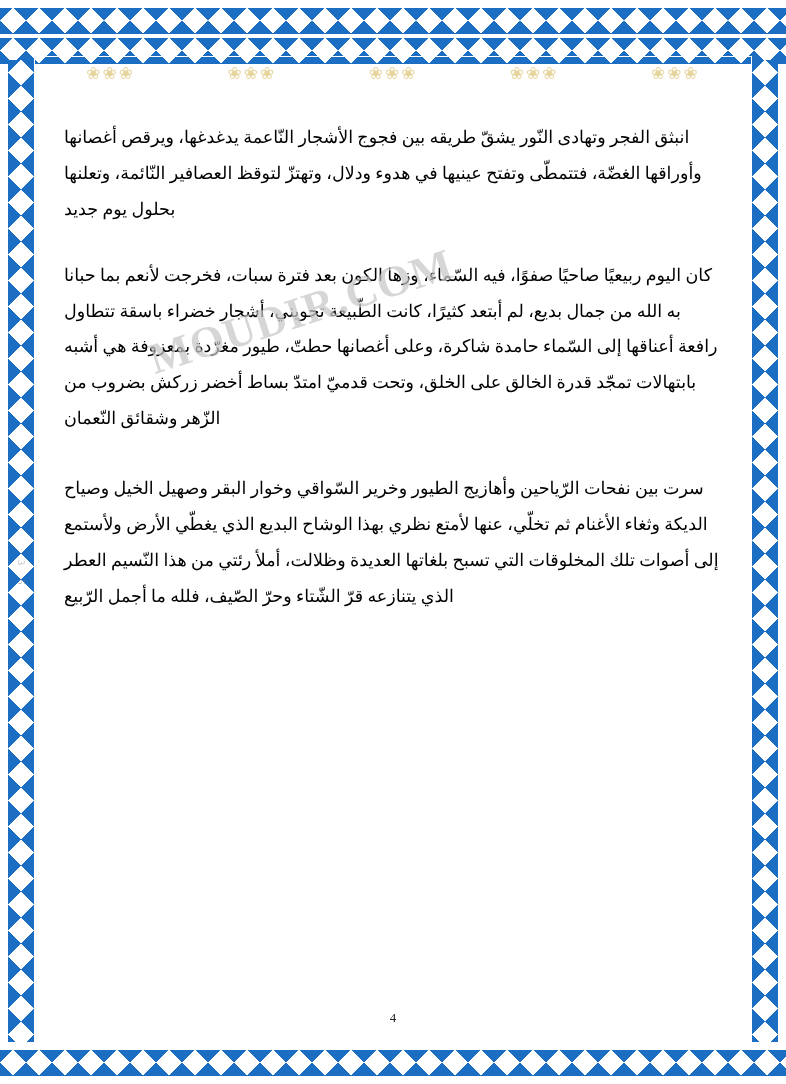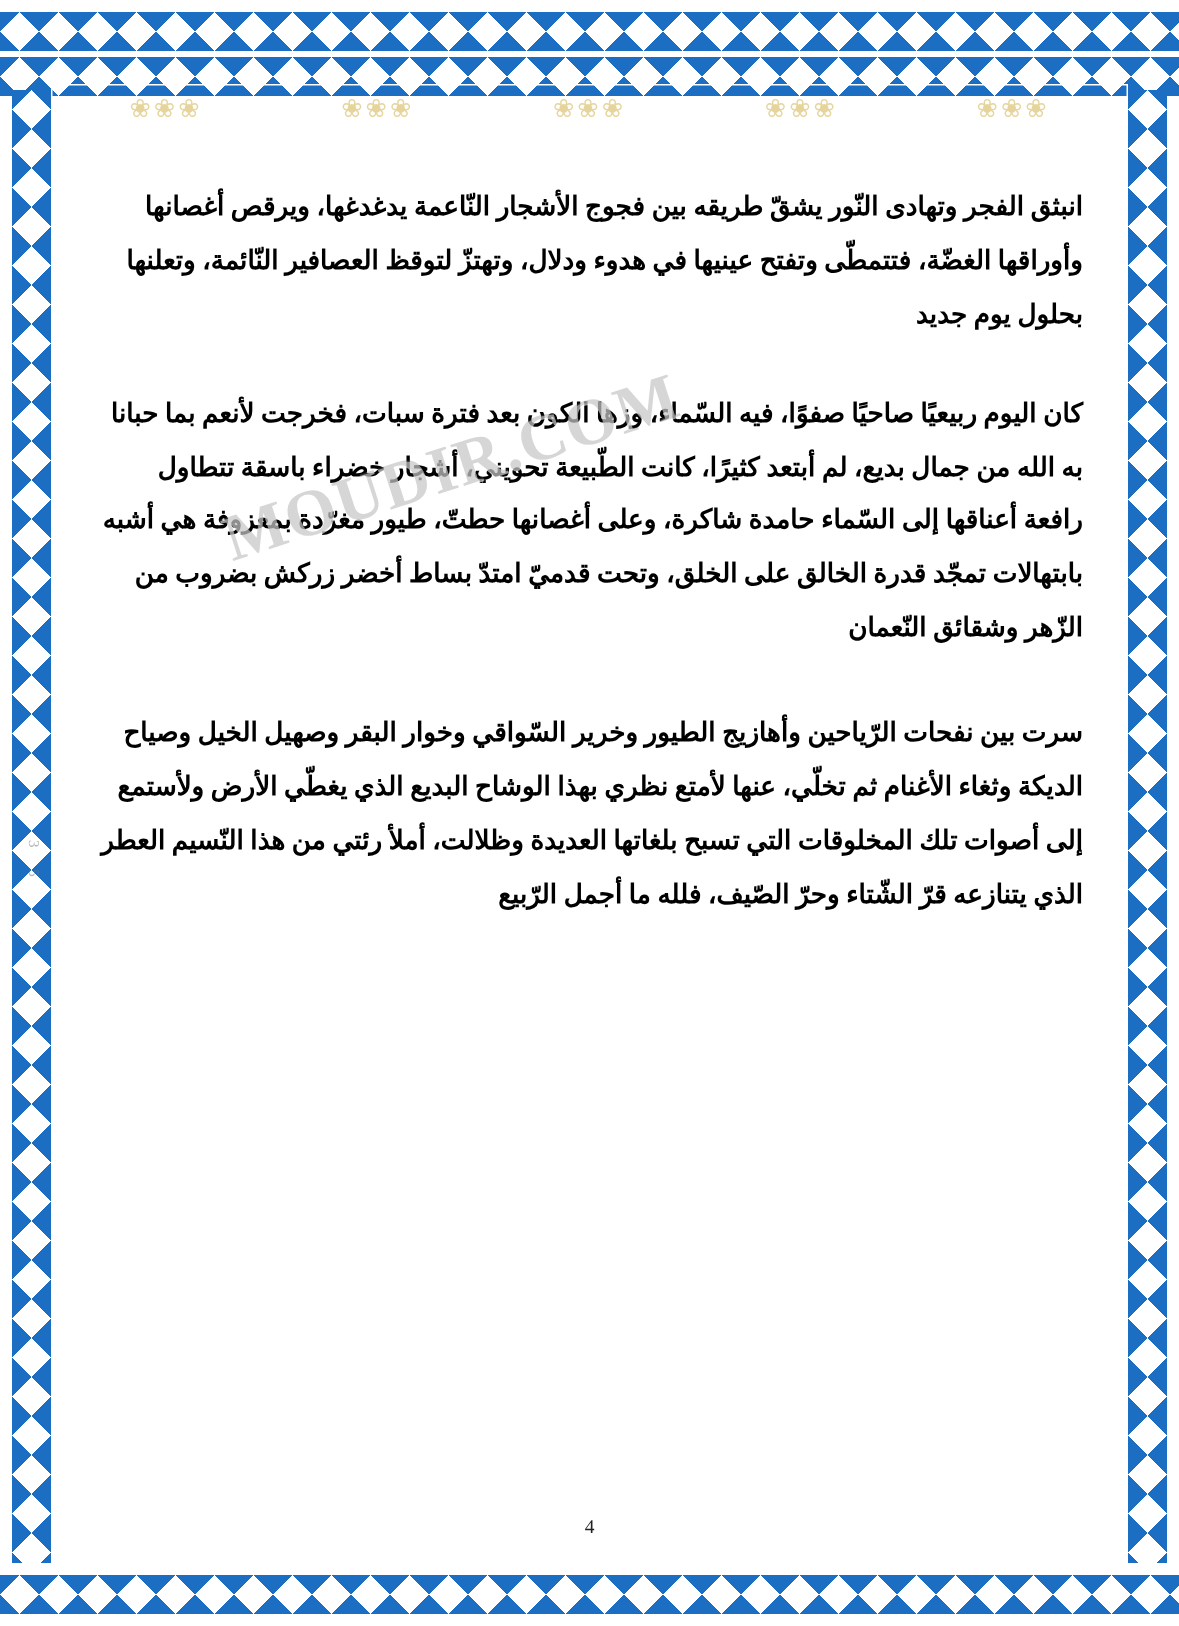--- a/index.html
+++ b/index.html
@@ -86,23 +86,23 @@
     right: 56px;
     bottom: 60px;
     direction: rtl;
     text-align: center;
   }
 
   .para {
     font-size: 17.5px;
     line-height: 2.05;
     color: #000000;
-    font-weight: 700;
+    font-weight: 400;
     margin: 0 0 26px 0;
-    text-align: right;
+    text-align: left;
     padding: 0 8px;
   }
   .para.p1 { margin-bottom: 30px; }
   .para.p2 { margin-bottom: 34px; }
 
   .page-number {
     position: absolute;
     bottom: 58px;
     left: 0; right: 0;
     text-align: center;

